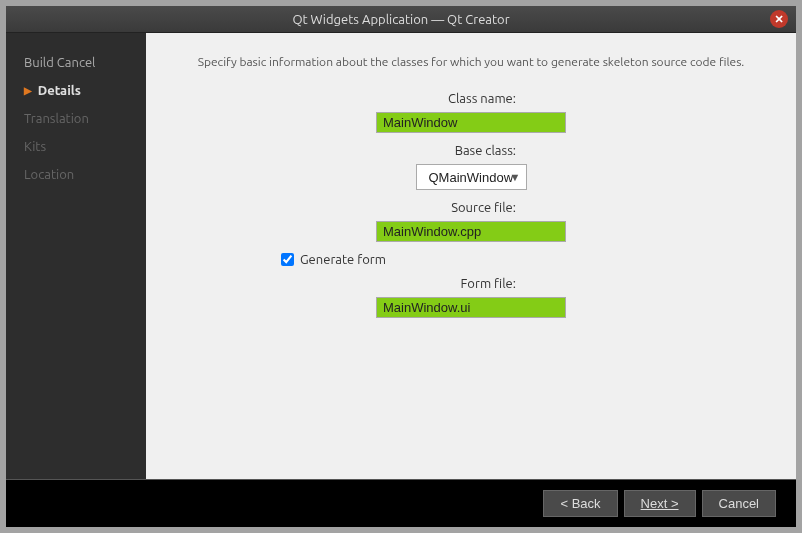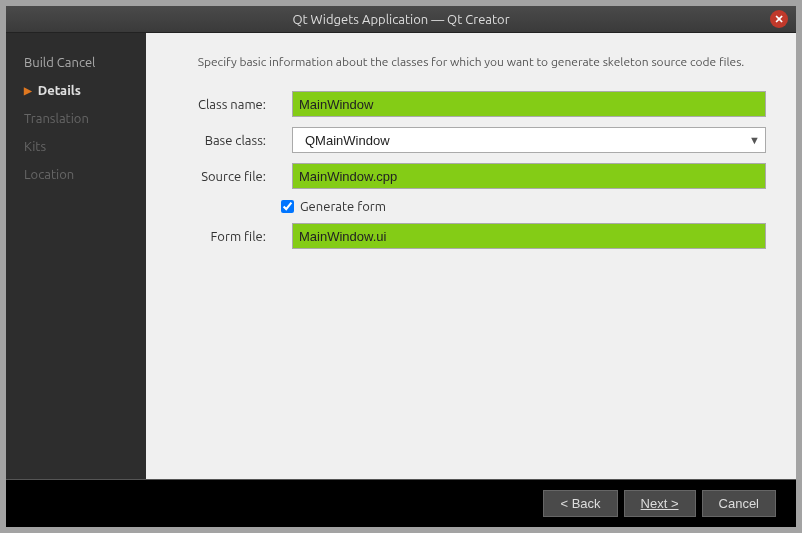--- a/index.html
+++ b/index.html
@@ -104,21 +104,22 @@
       text-align: center;
     }
     .form-area {
       display: flex;
       flex-direction: column;
       gap: 10px;
     }
     .form-row {
       display: flex;
       align-items: center;
-      gap: 26px;
+      gap: 7px;
+      flex-direction: column;
     }
     .form-label {
       width: 90px;
       text-align: right;
       color: #333;
       font-size: 13px;
       flex-shrink: 0;
     }
     .form-input {
       flex: 1;

